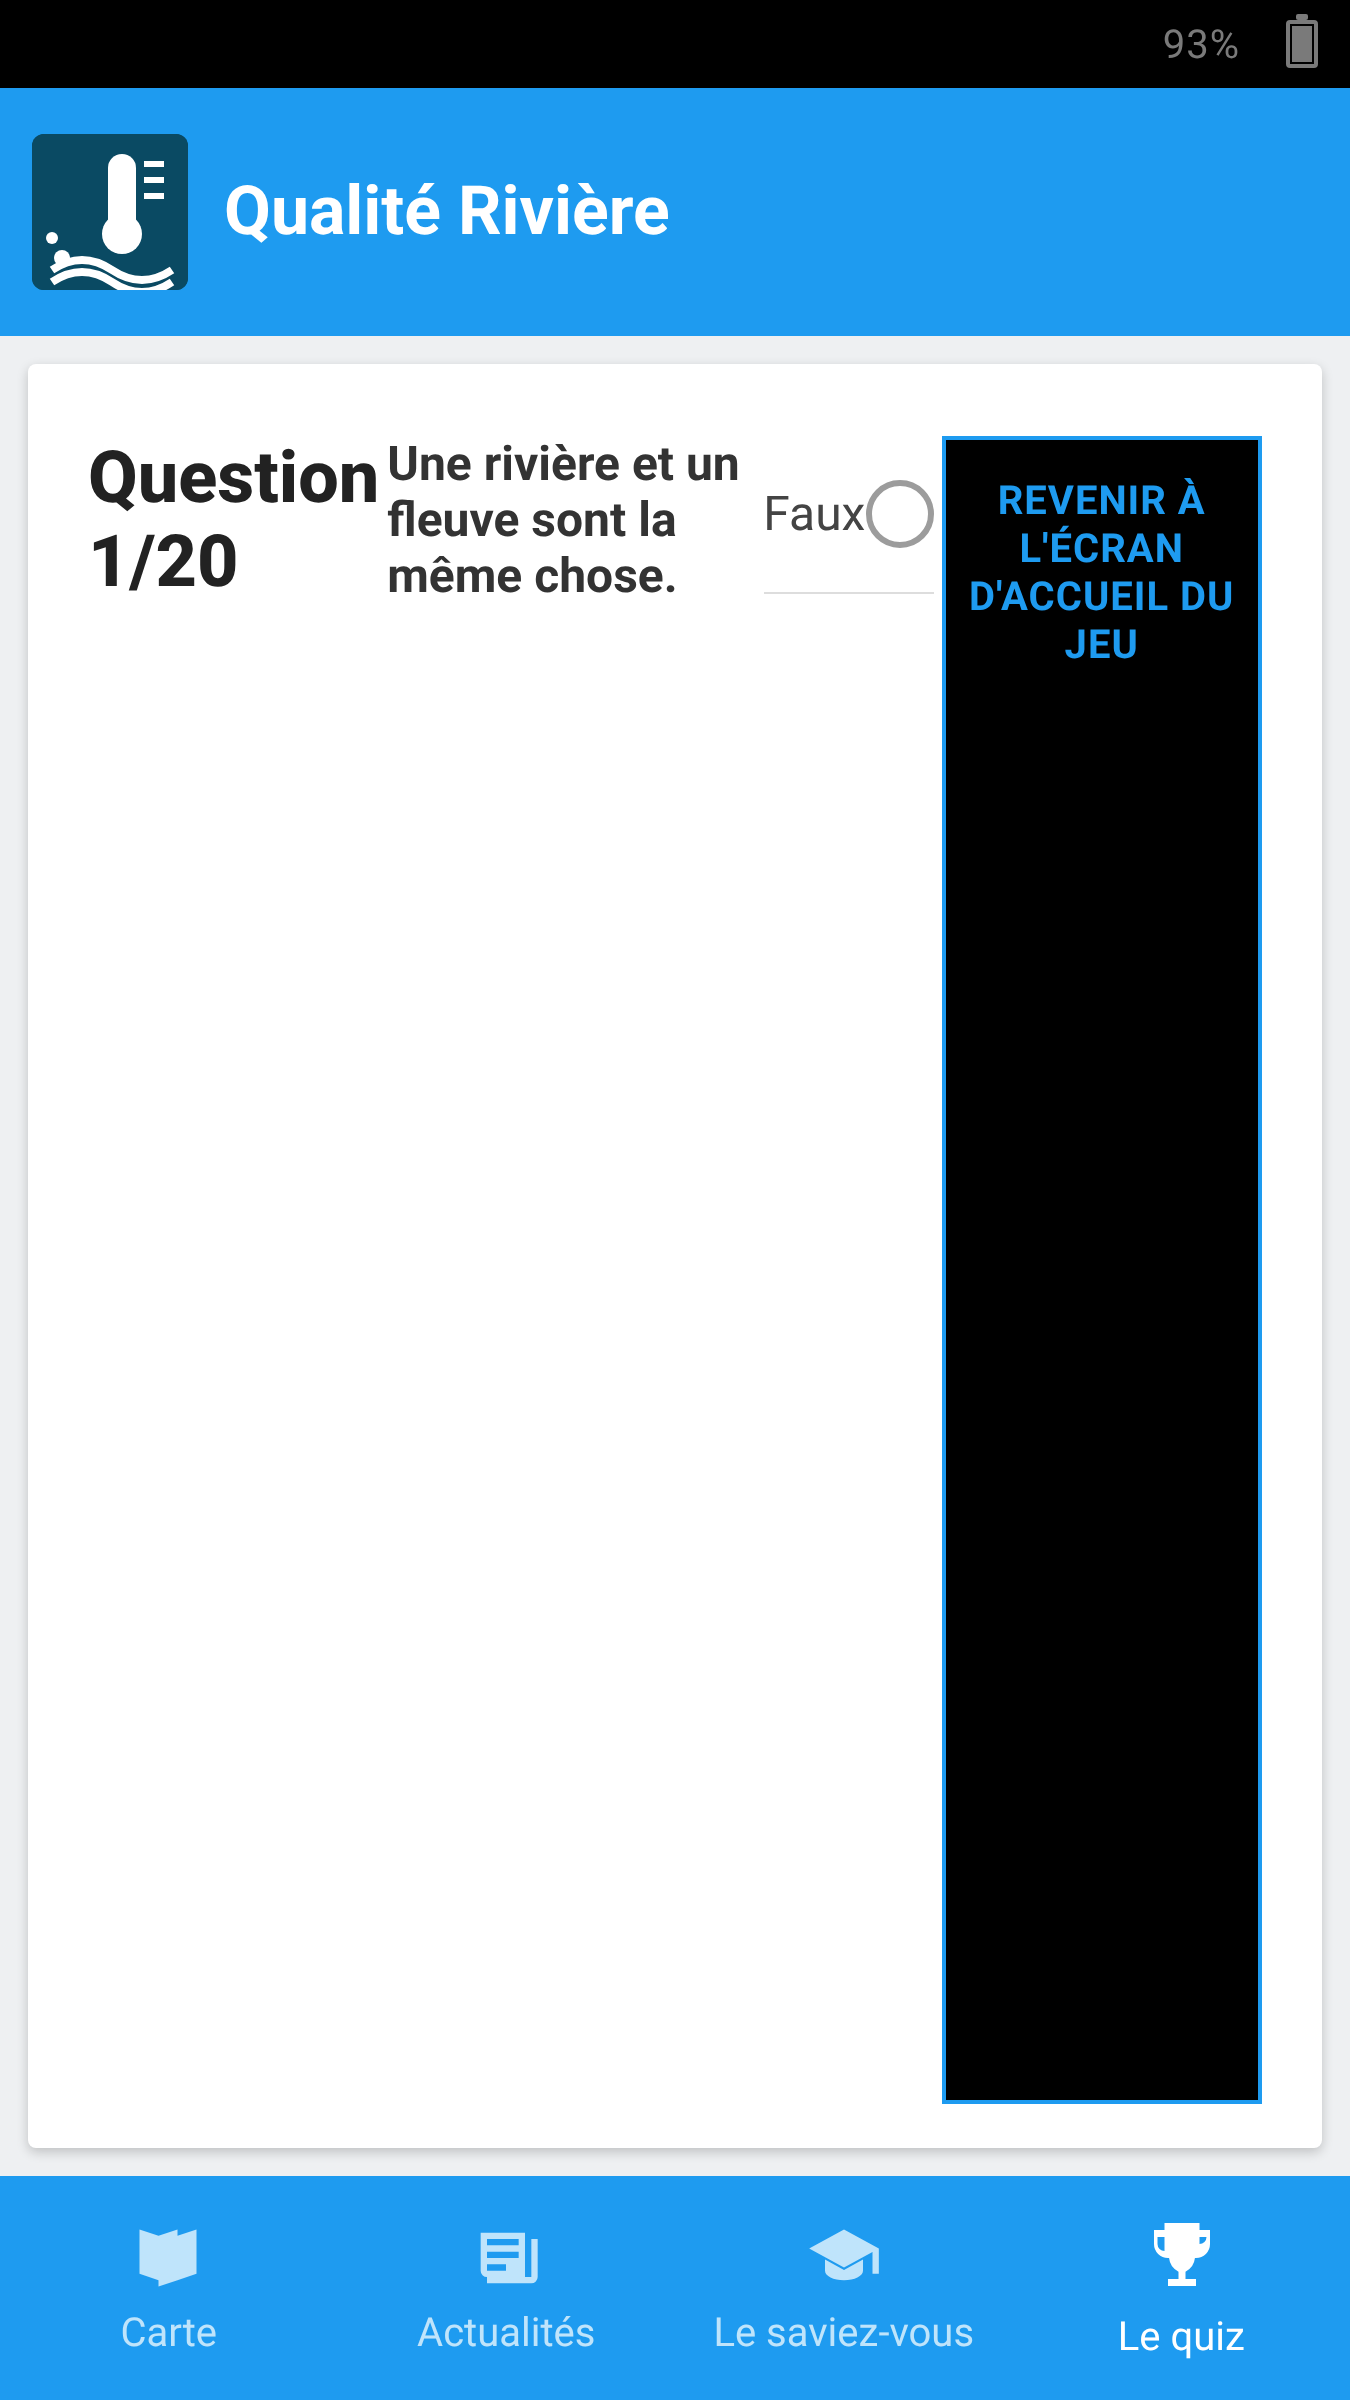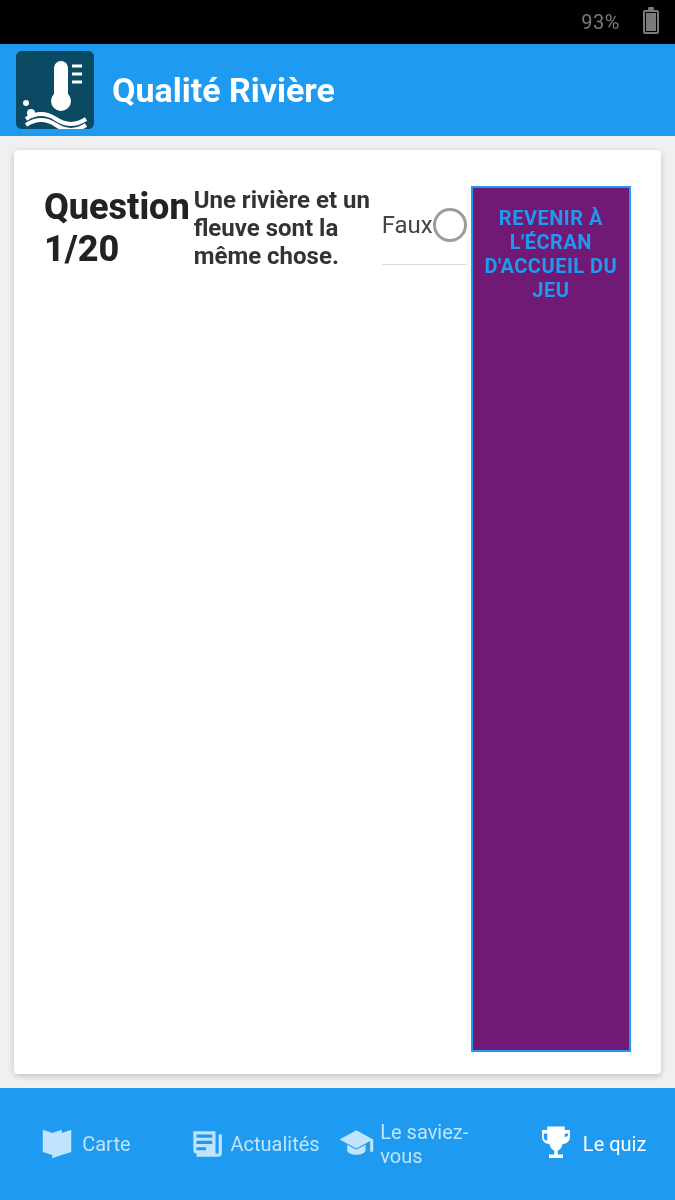--- a/index.html
+++ b/index.html
@@ -3,21 +3,21 @@
 <meta charset="utf-8">
 <style>
   * { margin: 0; padding: 0; box-sizing: border-box; }
   html, body { width: 675px; height: 1200px; font-family: -apple-system, Roboto, "Helvetica Neue", Arial, sans-serif; background: #000; }
   .screen { width: 675px; height: 1200px; display: flex; flex-direction: column; background: #fff; position: relative; }
   .status-bar { height: 44px; background: #000; display: flex; align-items: center; justify-content: flex-end; padding: 0 16px; gap: 23px; }
   .status-pct { color: #7a7a7a; font-size: 20px; letter-spacing: 0.5px; }
   .batt { width: 16px; height: 24px; border: 2px solid #7a7a7a; border-radius: 2px; position: relative; }
   .batt:before { content: ""; position: absolute; top: -5px; left: 3px; width: 6px; height: 3px; background: #7a7a7a; border-radius: 1px; }
   .batt:after { content: ""; position: absolute; bottom: 1px; left: 1px; right: 1px; height: 90%; background: #7a7a7a; }
-  .app-bar { height: 92px; background: #1e9bf0; display: flex; align-items: center; padding: 0 16px; gap: 18px; }
+  .app-bar { height: 124px; background: #1e9bf0; display: flex; align-items: center; padding: 0 16px; gap: 18px; }
   .app-icon { width: 78px; height: 78px; background: #0b4d6b; border-radius: 6px; position: relative; overflow: hidden; }
   .app-icon svg { width: 100%; height: 100%; }
   .app-title { color: #fff; font-size: 34px; font-weight: 700; flex: 1; }
   .brand { display: flex; flex-direction: column; align-items: center; line-height: 1; }
   .brand-line1 { display:flex; align-items:center; gap:4px; }
   .dots { display:flex; gap:2px; }
   .dot { width:12px; height:12px; border-radius:50%; }
   .d1 { background:#8dc63f; } .d2{ background:#fff; } .d3{ background:#00b0c7; }
   .brand-txt { font-family: Arial, sans-serif; font-weight:300; letter-spacing:1px; }
   .brand .l1 { color:#053a4d; font-size:22px; font-weight:400; }
@@ -27,23 +27,23 @@
   .content { flex: 1; background: #eef0f2; padding: 14px; display: flex; }
   .card { background: #fff; border-radius: 4px; box-shadow: 0 2px 6px rgba(0,0,0,0.2); flex:1; display:flex; flex-direction:row; padding: 36px 30px 22px; }
   .q-title { font-size: 36px; font-weight: 800; color: #222; margin-bottom: 64px; }
   .q-text { font-size: 24px; color: #333; font-weight: 700; margin: 0 4px 40px; }
   .answers { margin: 0 4px; }
   .answer { display:flex; align-items:center; justify-content:space-between; padding: 22px 0; border-bottom: 1px solid #ddd; cursor: pointer; }
   .answer:first-child { border-top: 0; }
   .ans-label { font-size: 24px; color: #444; }
   .radio { width: 34px; height: 34px; border: 3px solid #9c9c9c; border-radius: 50%; }
   .spacer { flex: 1; }
-  .home-btn { border: 2px solid #1e9bf0; color: #1e9bf0; background: #701a75; font-size: 20px; font-weight: 700; letter-spacing: 0.5px; padding: 18px 8px; text-align: center; cursor: pointer; }
+  .home-btn { border: 2px solid #1e9bf0; color: #1e9bf0; background: #000000; font-size: 20px; font-weight: 700; letter-spacing: 0.5px; padding: 18px 8px; text-align: center; cursor: pointer; }
   .bottom-nav { height: 112px; background: #1e9bf0; display: flex; }
-  .nav-item { flex:1; display:flex; align-items:center; justify-content:center; gap:6px; color:#bfe4fb; cursor:pointer; }
+  .nav-item { flex:1; display:flex; flex-direction:column; align-items:center; justify-content:center; gap:6px; color:#bfe4fb; cursor:pointer; }
   .nav-item.active { color:#fff; }
   .nav-item .lbl { font-size: 20px; }
   .nav-item svg { width: 38px; height: 38px; }
   .nav-item.active svg { width:42px; height:42px; }
 </style>
 </head>
 <body>
 
 <div class="screen">
   <div class="status-bar">

